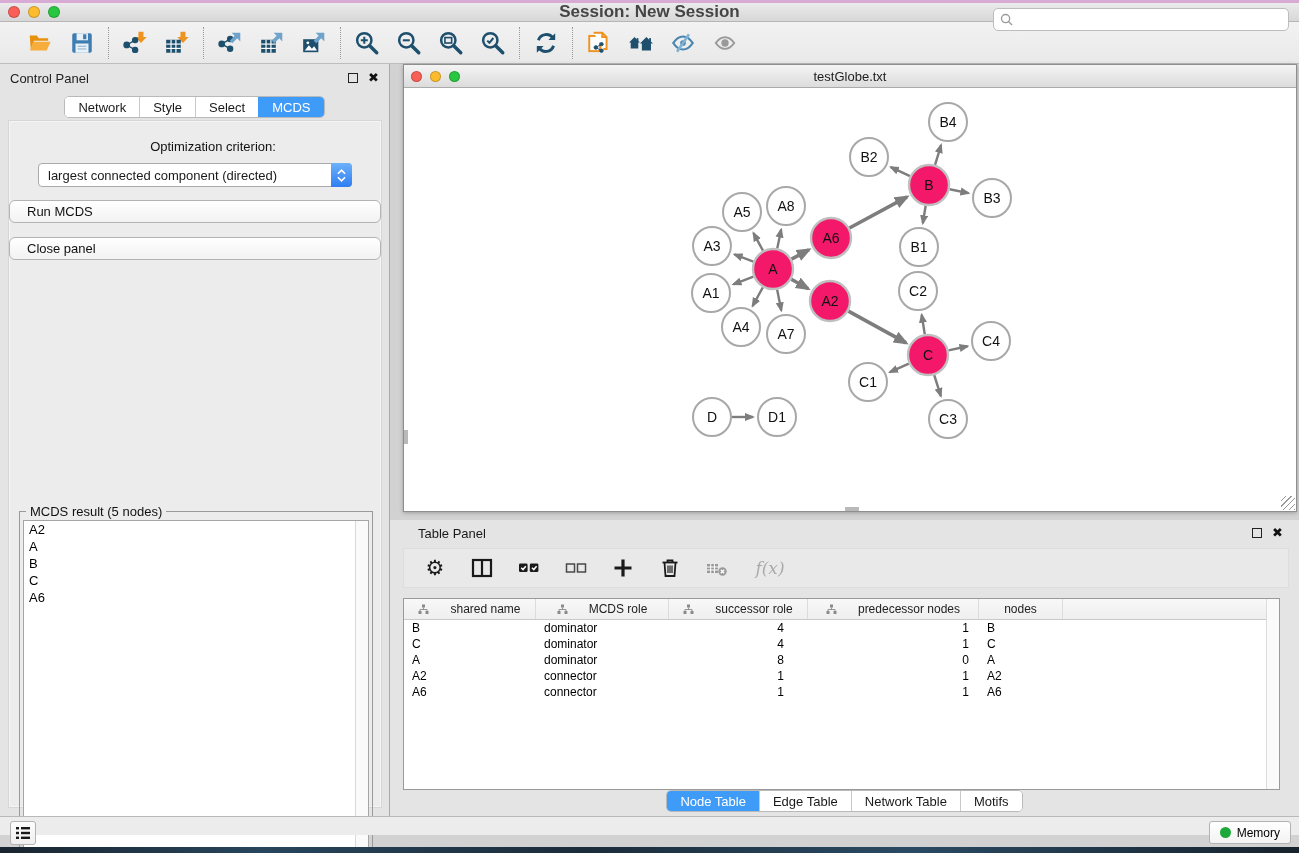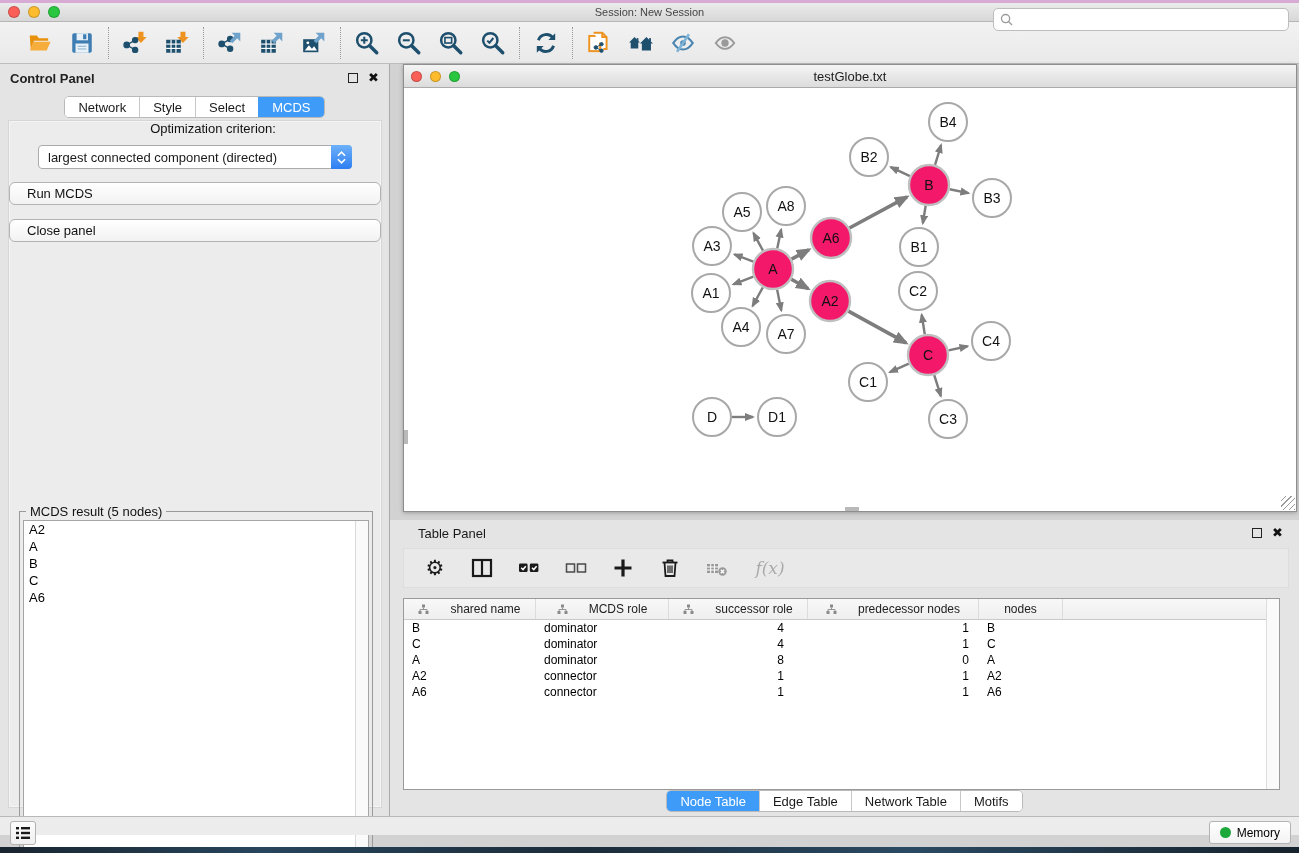--- a/index.html
+++ b/index.html
@@ -7,51 +7,51 @@
   body { font-family:"Liberation Sans","DejaVu Sans",sans-serif; font-size:13px; color:#1a1a1a; background:#d2d2d2; position:relative; }
 
   
   .top-edge { position:absolute; left:0; top:0; width:1299px; height:3px; background:#d7abd3; }
   .titlebar { position:absolute; left:0; top:3px; width:1299px; height:19px;
     background:linear-gradient(#ebebeb,#d7d7d7); border-bottom:1px solid #b6b6b6;
     display:flex; align-items:center; }
   .traffic { display:flex; gap:8px; margin-left:8px; }
   .tl { width:12px; height:12px; border-radius:50%; border:0.5px solid rgba(0,0,0,.2); }
   .tl.red{ background:#f95f57; } .tl.yellow{ background:#fdbc2e; } .tl.green{ background:#29c73f; }
-  .titlebar .title { position:absolute; left:0; right:0; text-align:center; color:#454545; font-size:11px; }
+  .titlebar .title { position:absolute; left:0; right:0; text-align:center; color:#454545; font-size:17px;font-weight:bold; }
 
   .toolbar { position:absolute; left:0; top:22px; width:1299px; height:42px;
     background:linear-gradient(#f2f2f2,#e9e9e9); border-bottom:1px solid #bdbdbd;
     display:flex; align-items:center; padding-left:14px; }
   .tb-group { display:flex; align-items:center; gap:14px; padding:0 12px; }
   .tb-sep { width:1px; height:32px; border-left:1px dotted #9a9a9a; }
   .tb-icon { width:28px; height:28px; display:flex; align-items:center; justify-content:center; cursor:default; }
   .tb-icon svg { width:26px; height:26px; }
   .search-wrap { position:absolute; right:10px; top:8px; }
   .search-field { width:296px; height:23px; border:1px solid #bdbdbd; border-radius:5px; background:#fff;
     padding-left:24px; font-size:13px; outline:none; font-family:"Liberation Sans",sans-serif; }
   .search-glass { position:absolute; left:7px; top:5px; width:13px; height:13px; }
 
   
   .control-panel { position:absolute; left:0; top:64px; width:390px; height:752px; background:#e4e4e4; border-right:1px solid #a9a9a9; }
   .panel-head { height:28px; display:flex; align-items:center; padding:0 10px; }
-  .panel-head .ph-title { font-size:13px; color:#222;font-weight:bold; }
+  .panel-head .ph-title { font-size:13px; color:#222; }
   .panel-head .ph-icons { margin-left:auto; display:flex; gap:10px; align-items:center; }
   .wicon-sq { width:10px; height:10px; border:1.6px solid #222; display:inline-block; }
   .wicon-x { font-size:13px; font-weight:bold; color:#111; line-height:10px; }
 
   .seg-tabs { display:flex; border:1px solid #b9b9b9; border-radius:5px; overflow:hidden; background:#fff; height:22px; }
   .seg-tab { padding:0 13px; display:flex; align-items:center; font-size:13px; background:#fff; border-left:1px solid #c9c9c9; cursor:default; }
   .seg-tab:first-child { border-left:none; }
   .seg-tab.selected { background:#3f9bf8; color:#fff; border-left-color:#3f9bf8; }
   .cp-tabs-row { display:flex; justify-content:center; margin-top:4px; }
 
   .cp-inner { position:absolute; left:8px; top:56px; width:374px; height:688px; background:#ececec;
     border:1px solid #d6d6d6; box-shadow:0 0 0 1px #f5f5f5 inset; }
-  .opt-label { text-align:center; font-size:13px; color:#111;padding-left:36px; }
+  .opt-label { text-align:center; margin-top:18px; font-size:13px; color:#111;padding-left:36px; }
   .select-box { position:relative; margin:9px auto 0; width:314px; height:24px; background:#fff;
     border:1px solid #ababab; border-radius:4px; display:flex; align-items:center; padding-left:9px; font-size:13px; }
   .select-cap { position:absolute; right:-1px; top:-1px; width:21px; height:24px; border-radius:0 4px 4px 0;
     background:linear-gradient(#6db1fa,#2e7ef2); display:flex; flex-direction:column; align-items:center; justify-content:center; gap:1px; }
   .select-cap svg { width:9px; height:6px; }
   .btn-row { display:flex; justify-content:center; gap:14px; margin-top:13px;flex-direction:column; }
   .push-btn { height:23px; padding:0 17px; background:linear-gradient(#ffffff,#f2f2f2); border:1px solid #b3b3b3;
     border-radius:6px; font-size:13px; display:flex; align-items:center; color:#111; cursor:default; }
 
   .result-fieldset { position:absolute; left:10px; top:390px; width:354px; height:345px;

